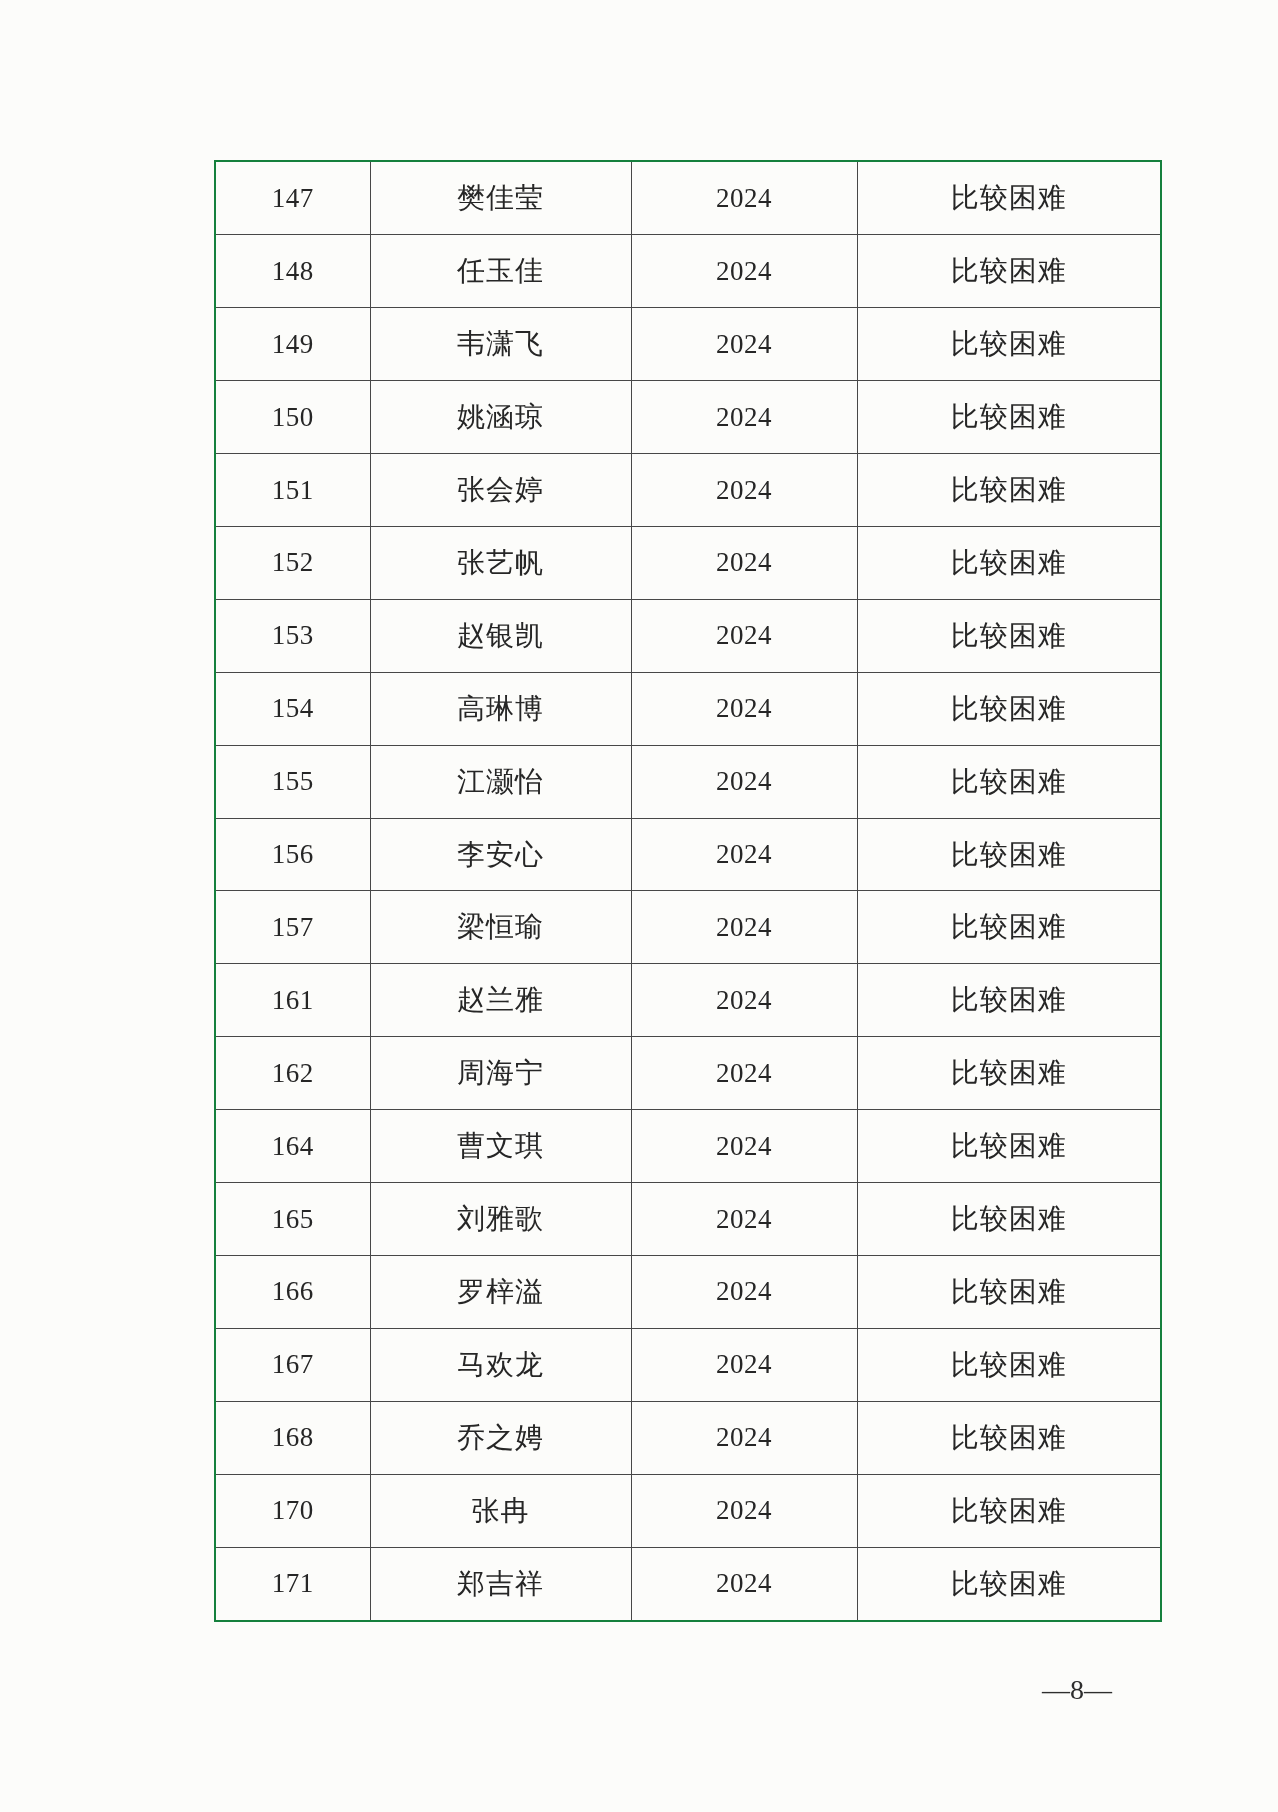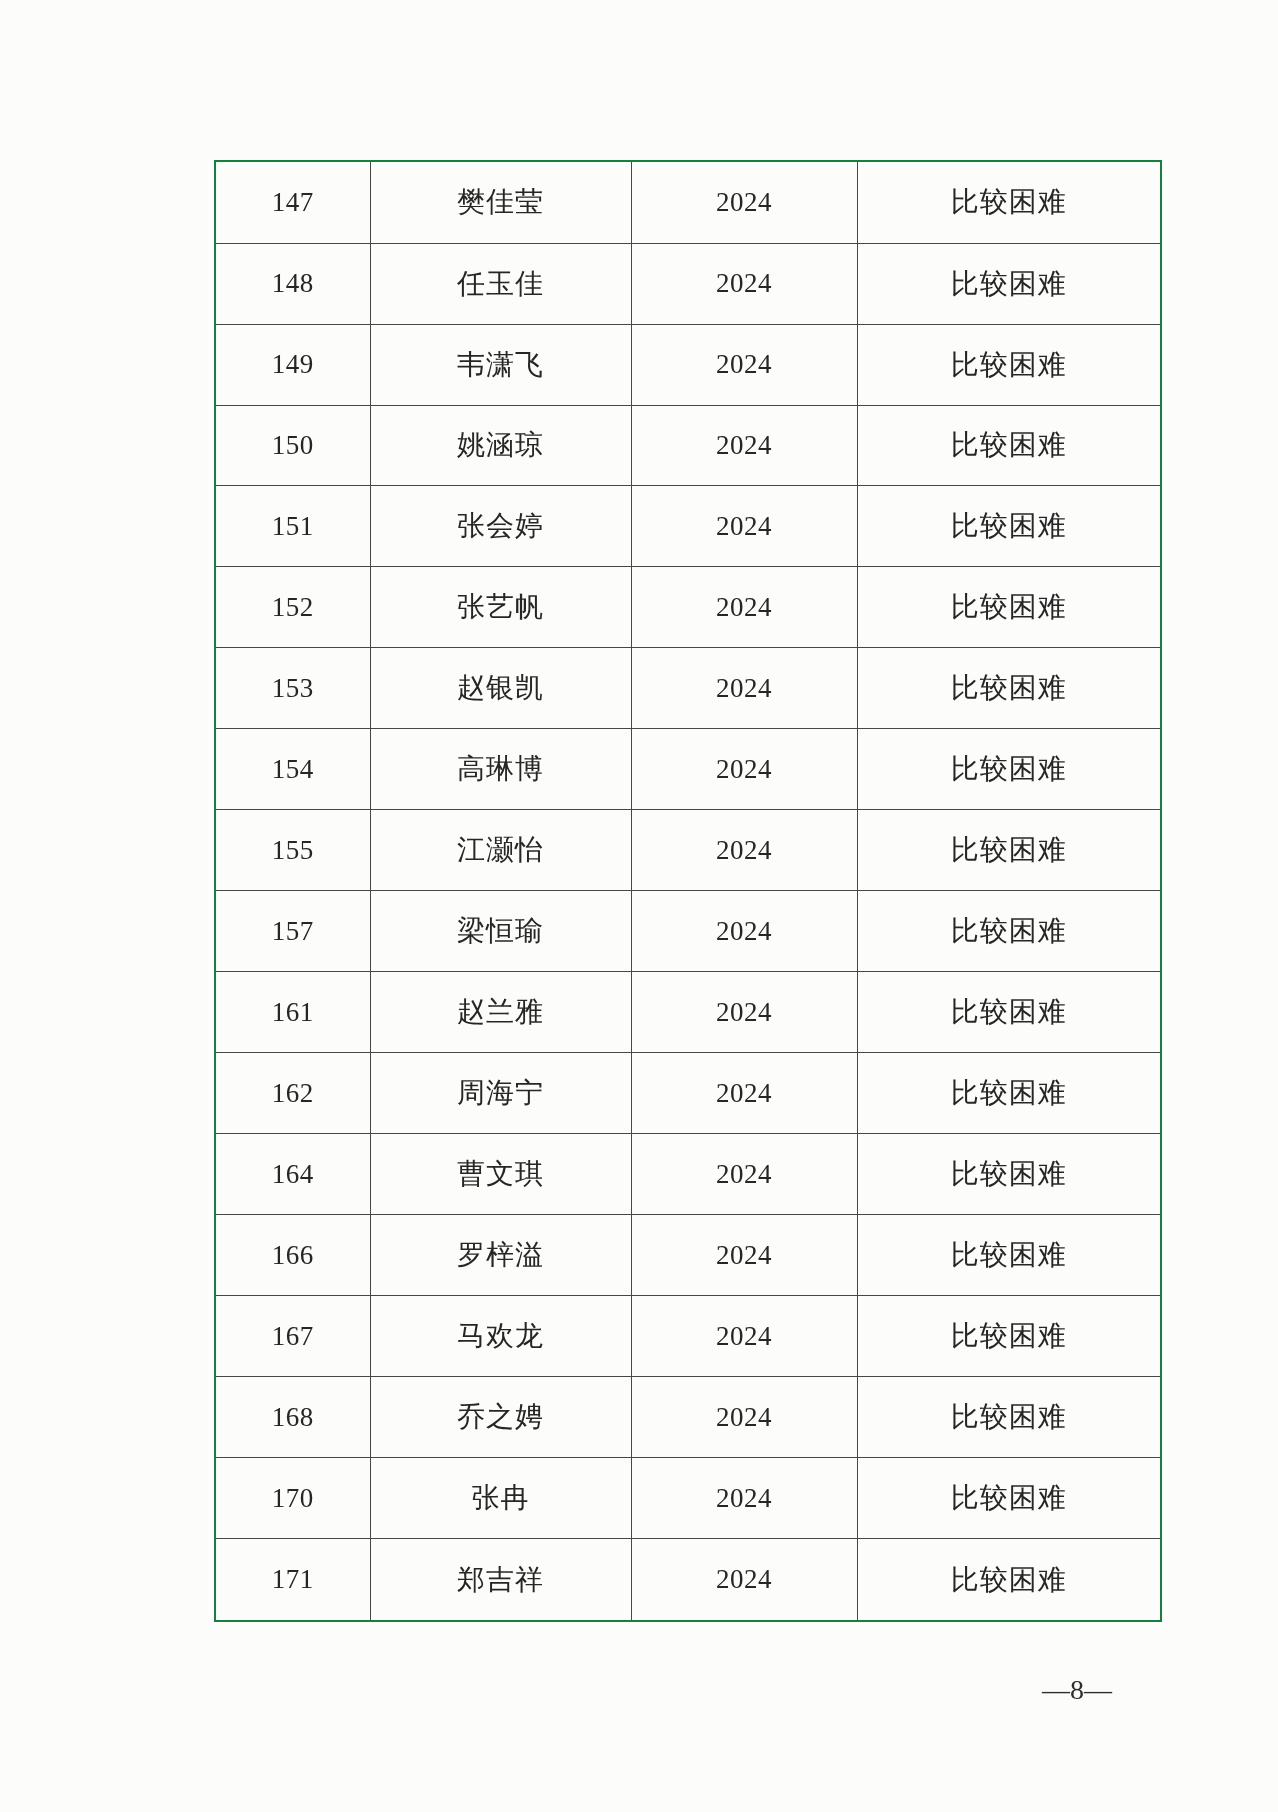--- a/index.html
+++ b/index.html
@@ -115,40 +115,52 @@
           <td class="year">2024</td>
           <td class="status">比较困难</td>
         </tr>
         <tr>
           <td class="num">155</td>
           <td class="name">江灏怡</td>
           <td class="year">2024</td>
           <td class="status">比较困难</td>
         </tr>
         <tr>
+          <td class="num">156</td>
+          <td class="name">李安心</td>
+          <td class="year">2024</td>
+          <td class="status">比较困难</td>
+        </tr>
+        <tr>
           <td class="num">157</td>
           <td class="name">梁恒瑜</td>
           <td class="year">2024</td>
           <td class="status">比较困难</td>
         </tr>
         <tr>
           <td class="num">161</td>
           <td class="name">赵兰雅</td>
           <td class="year">2024</td>
           <td class="status">比较困难</td>
         </tr>
         <tr>
           <td class="num">162</td>
           <td class="name">周海宁</td>
           <td class="year">2024</td>
           <td class="status">比较困难</td>
         </tr>
         <tr>
           <td class="num">164</td>
           <td class="name">曹文琪</td>
+          <td class="year">2024</td>
+          <td class="status">比较困难</td>
+        </tr>
+        <tr>
+          <td class="num">165</td>
+          <td class="name">刘雅歌</td>
           <td class="year">2024</td>
           <td class="status">比较困难</td>
         </tr>
         <tr>
           <td class="num">166</td>
           <td class="name">罗梓溢</td>
           <td class="year">2024</td>
           <td class="status">比较困难</td>
         </tr>
         <tr>

